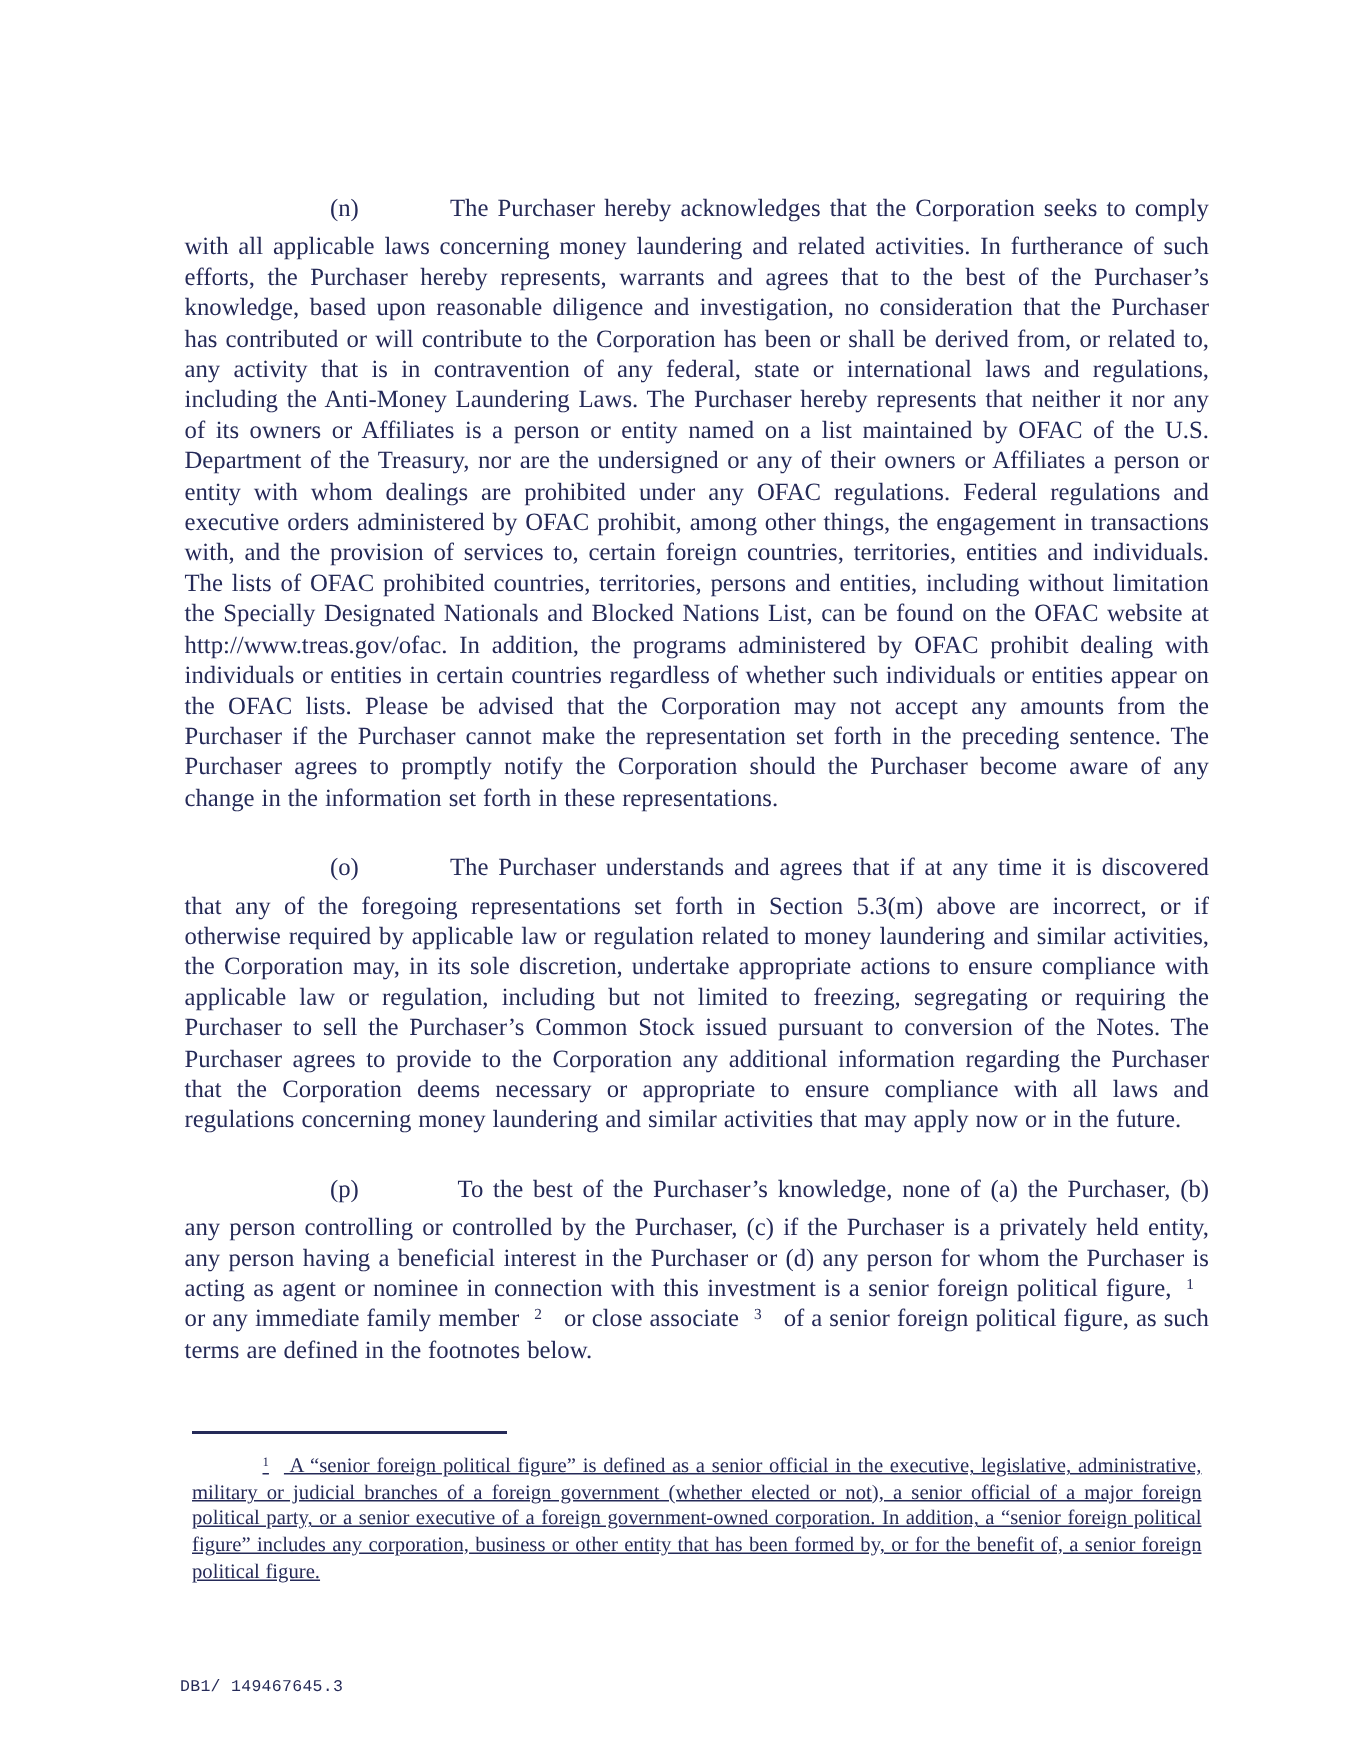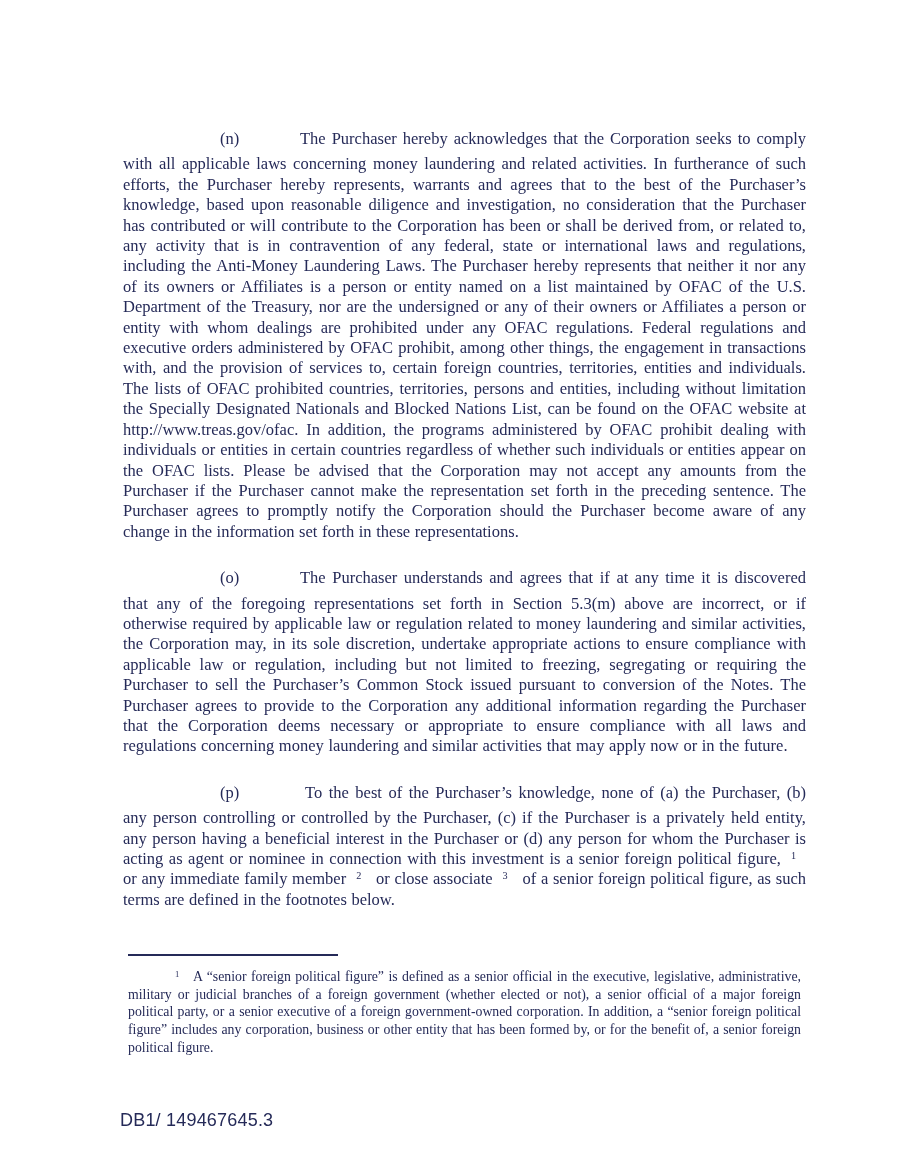--- a/index.html
+++ b/index.html
@@ -32,39 +32,40 @@
   }
   sup {
     font-size: 0.62em;
     line-height: 0;
     vertical-align: baseline;
     position: relative;
     top: -0.5em;
   }
   .footnote-block {
     margin-top: 44px;
+    text-decoration: underline;
   }
   .footnote-rule {
     width: 210px;
     border-top: 2px solid #252a58;
     margin-bottom: 12px;
   }
   .footnote {
     font-size: 13.8px;
     line-height: 17.6px;
     text-align: justify;
     text-indent: 42px;
     word-spacing: 0.3px;
   }
   .doc-id {
     position: absolute;
     left: 100px;
     bottom: 44px;
-    font-family: Liberation Sans, sans-serif;
-    font-size: 18px;
+    font-family: Liberation Mono, monospace;
+    font-size: 11px;
     letter-spacing: 0.2px;
   }
 </style>
 </head>
 <body>
 
 <div class="page">
 
   <p class="para"><span class="plabel">(n)</span><span>The Purchaser hereby acknowledges that the Corporation seeks to comply with all applicable laws concerning money laundering and related activities. In furtherance of such efforts, the Purchaser hereby represents, warrants and agrees that to the best of the Purchaser’s knowledge, based upon reasonable diligence and investigation, no consideration that the Purchaser has contributed or will contribute to the Corporation has been or shall be derived from, or related to, any activity that is in contravention of any federal, state or international laws and regulations, including the Anti-Money Laundering Laws. The Purchaser hereby represents that neither it nor any of its owners or Affiliates is a person or entity named on a list maintained by OFAC of the U.S. Department of the Treasury, nor are the undersigned or any of their owners or Affiliates a person or entity with whom dealings are prohibited under any OFAC regulations. Federal regulations and executive orders administered by OFAC prohibit, among other things, the engagement in transactions with, and the provision of services to, certain foreign countries, territories, entities and individuals. The lists of OFAC prohibited countries, territories, persons and entities, including without limitation the Specially Designated Nationals and Blocked Nations List, can be found on the OFAC website at http://www.treas.gov/ofac. In addition, the programs administered by OFAC prohibit dealing with individuals or entities in certain countries regardless of whether such individuals or entities appear on the OFAC lists. Please be advised that the Corporation may not accept any amounts from the Purchaser if the Purchaser cannot make the representation set forth in the preceding sentence. The Purchaser agrees to promptly notify the Corporation should the Purchaser become aware of any change in the information set forth in these representations.</span></p>
 

